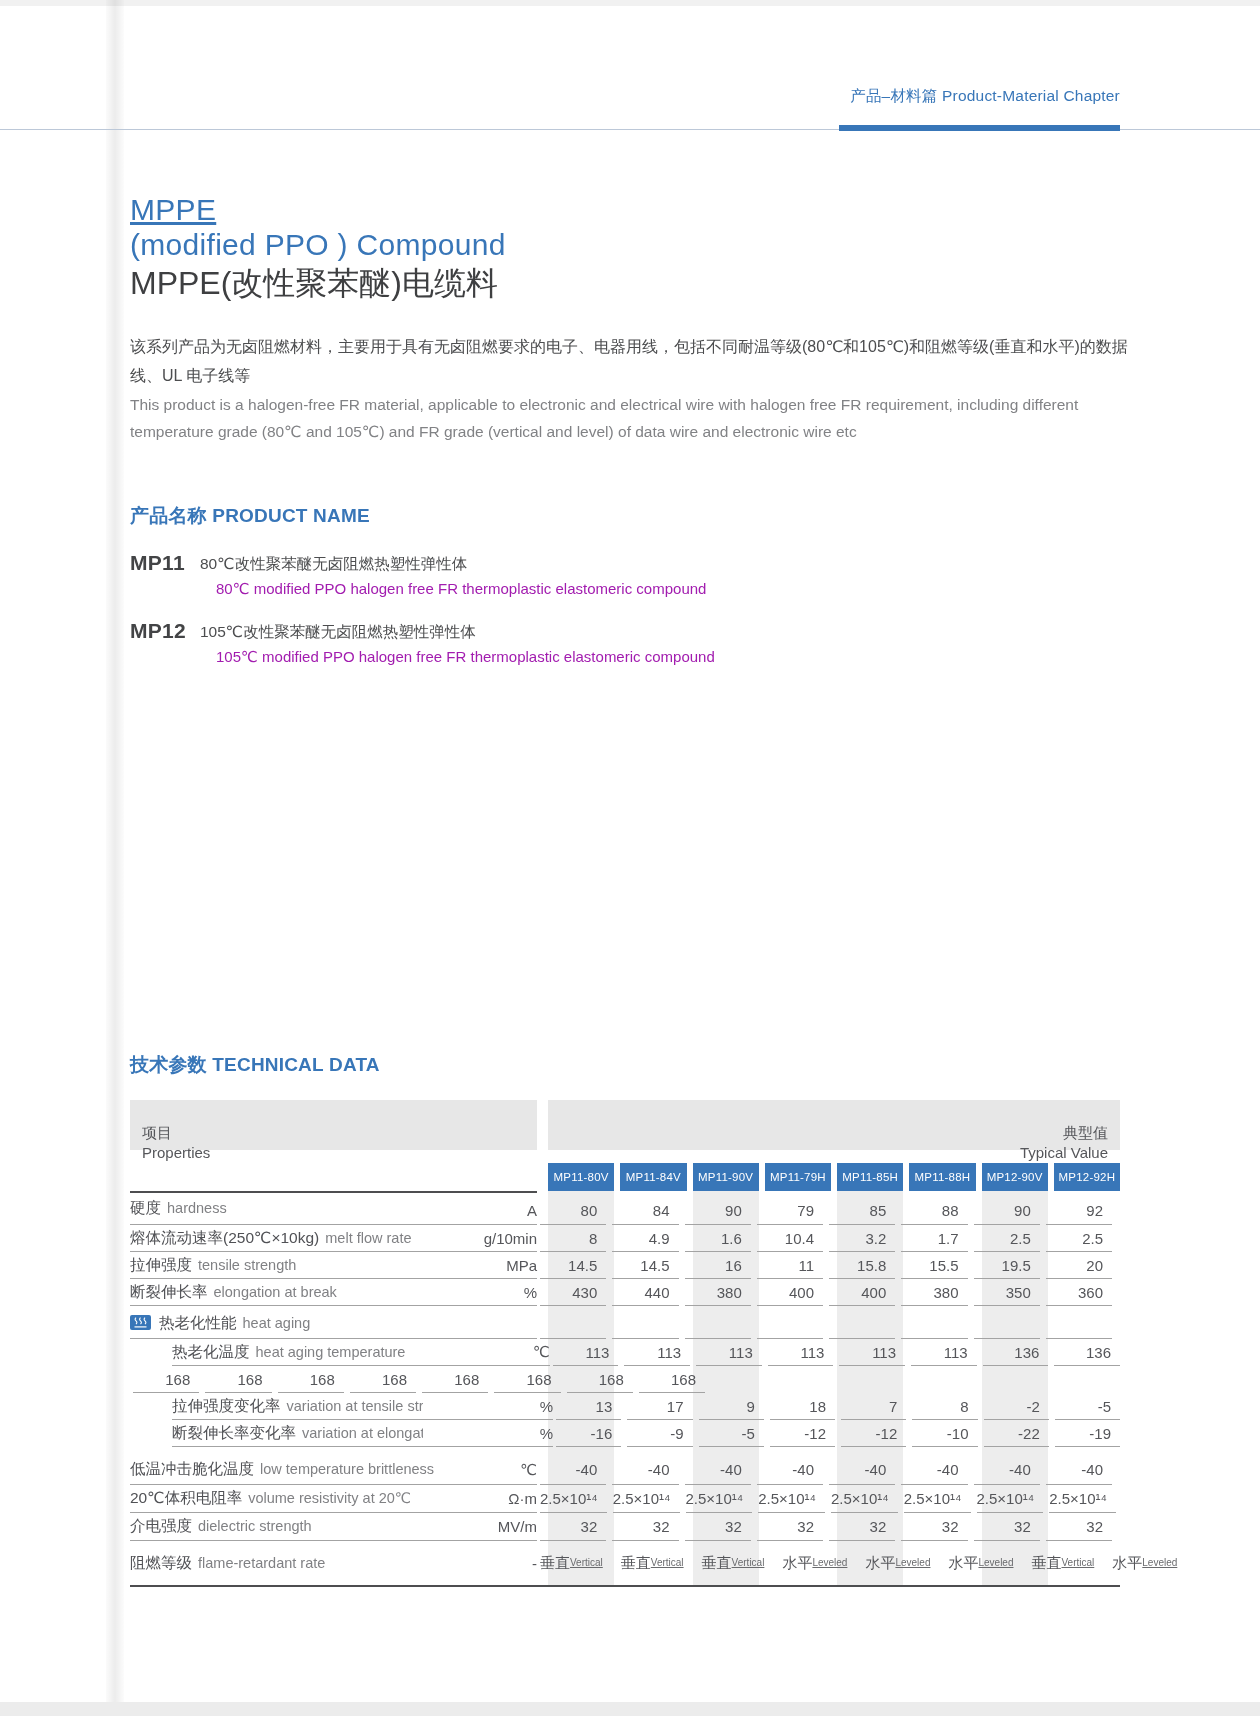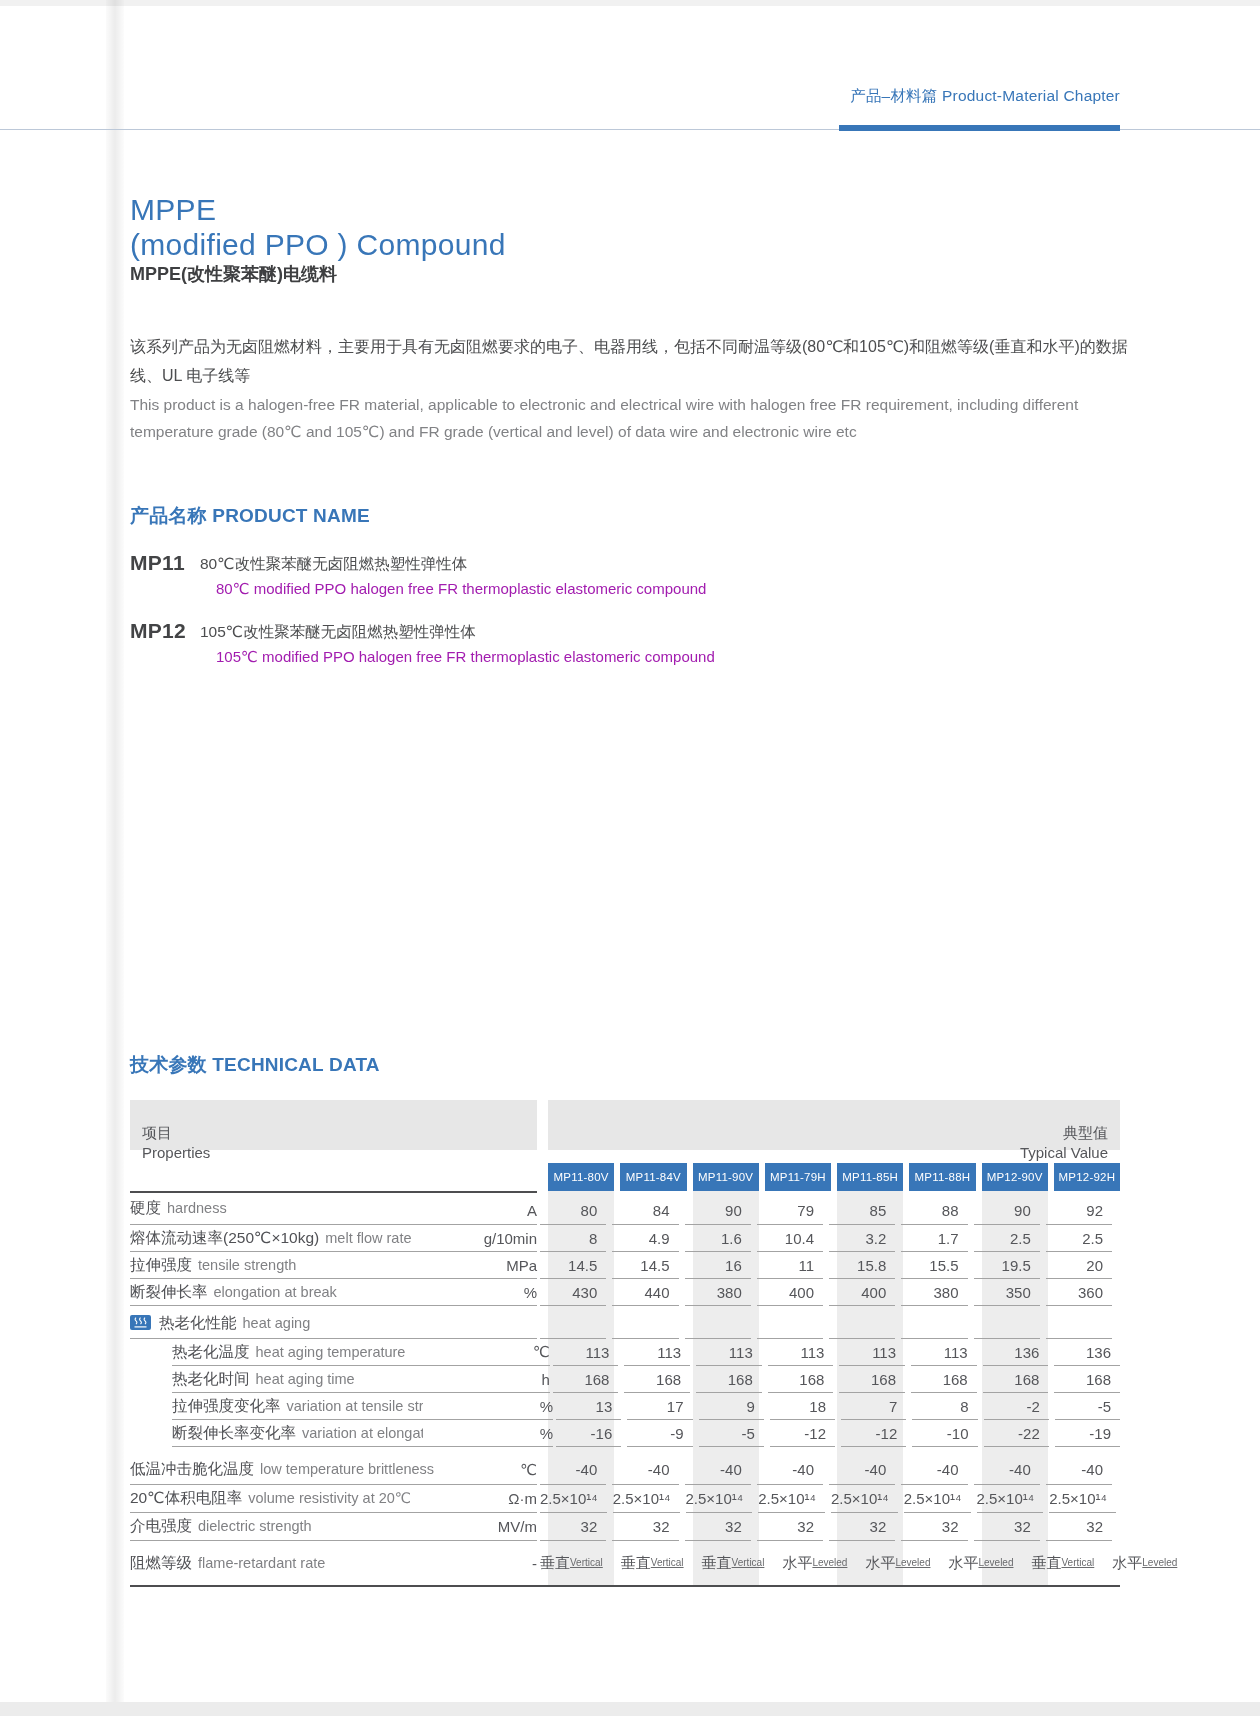--- a/index.html
+++ b/index.html
@@ -23,23 +23,23 @@
     background:linear-gradient(90deg,rgba(0,0,0,0.015),rgba(0,0,0,0.075) 50%,rgba(0,0,0,0.01));}
   .scan-bottom{position:absolute;left:0;top:1702px;width:100%;height:14px;background:#ececec;}
 
   
   .chapter-label{position:absolute;top:86px;right:140px;font-size:15.5px;font-weight:500;
     color:var(--accent);letter-spacing:.2px;}
   .rule-thin{position:absolute;left:0;top:129px;width:1260px;height:1px;background:#bcc8d8;}
   .rule-thick{position:absolute;left:839px;top:125px;width:281px;height:6px;background:var(--accent);}
 
   
-  .title-en1{position:absolute;left:130px;top:193px;font-size:30px;font-weight:500;color:var(--accent);letter-spacing:.3px;}
+  .title-en1{position:absolute;left:130px;top:193px;font-size:30px;font-weight:500;color:var(--accent);letter-spacing:.3px;text-decoration:underline;}
   .title-en2{position:absolute;left:130px;top:228px;font-size:30px;font-weight:500;color:var(--accent);letter-spacing:.3px;}
-  .title-zh{position:absolute;left:130px;top:262px;font-size:18px;font-weight:700;color:#3e3f41;}
+  .title-zh{position:absolute;left:130px;top:262px;font-size:32px;font-weight:400;color:#3e3f41;}
 
   .intro-zh{position:absolute;left:130px;top:332px;width:1000px;font-size:16px;line-height:29px;color:#4c4d4f;}
   .intro-en{position:absolute;left:130px;top:391px;width:1000px;font-size:15.5px;line-height:27px;color:#818285;}
 
   .section-heading{position:absolute;left:130px;font-size:19px;font-weight:700;color:var(--accent);letter-spacing:.2px;}
   #pn-heading{top:503px;}
   #td-heading{top:1052px;}
 
   .mp-code{position:absolute;left:130px;font-size:21px;font-weight:700;color:#434446;letter-spacing:.3px;}
   .mp-zh{position:absolute;left:200px;font-size:15.5px;color:#4c4d4f;}
@@ -252,24 +252,20 @@
           <div class="vcell">113</div>
           <div class="vcell">113</div>
           <div class="vcell">113</div>
           <div class="vcell">113</div>
           <div class="vcell">113</div>
           <div class="vcell">136</div>
           <div class="vcell">136</div>
         </div>
       </div>
       <div class="trow row-indent">
-        <div class="lhs">
-          <div class="rlabel"><span class="l-zh">热老化时间</span><span class="l-en">heat aging time</span></div>
-          <div class="unit">h</div>
-        </div>
         <div class="vals">
           <div class="vcell">168</div>
           <div class="vcell">168</div>
           <div class="vcell">168</div>
           <div class="vcell">168</div>
           <div class="vcell">168</div>
           <div class="vcell">168</div>
           <div class="vcell">168</div>
           <div class="vcell">168</div>
         </div>

